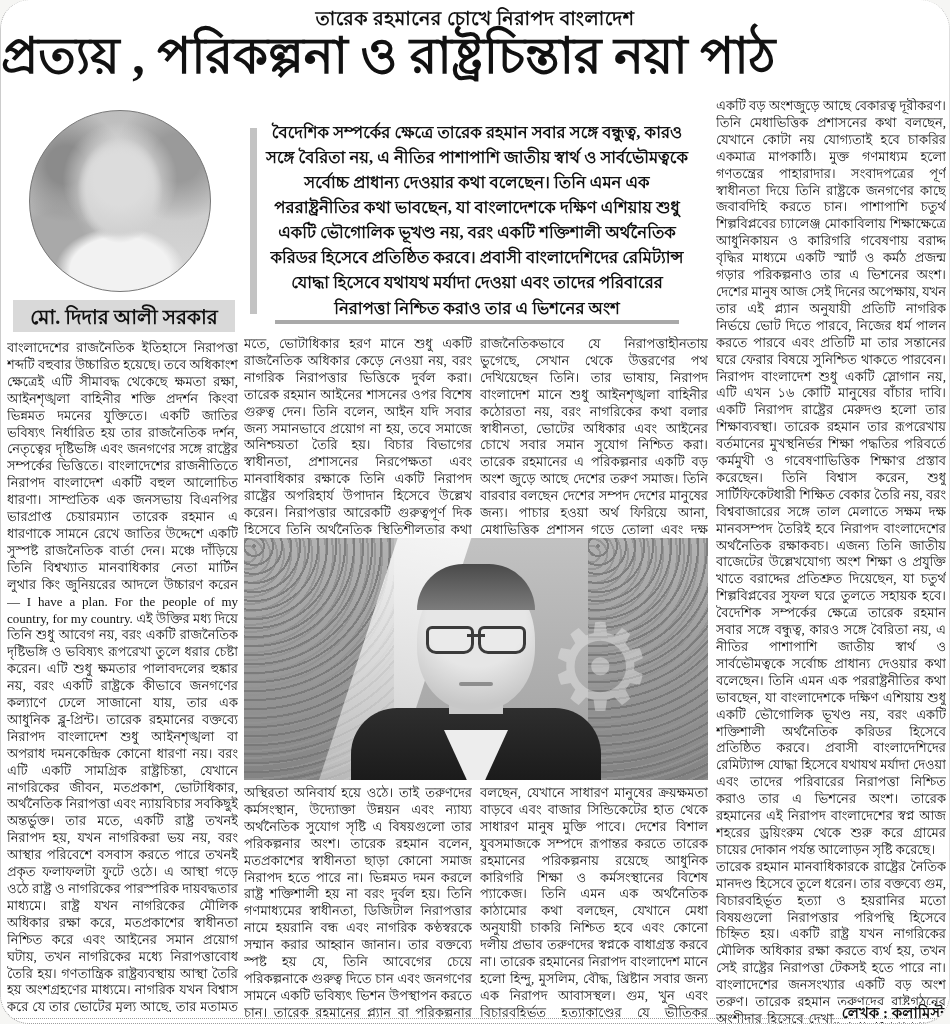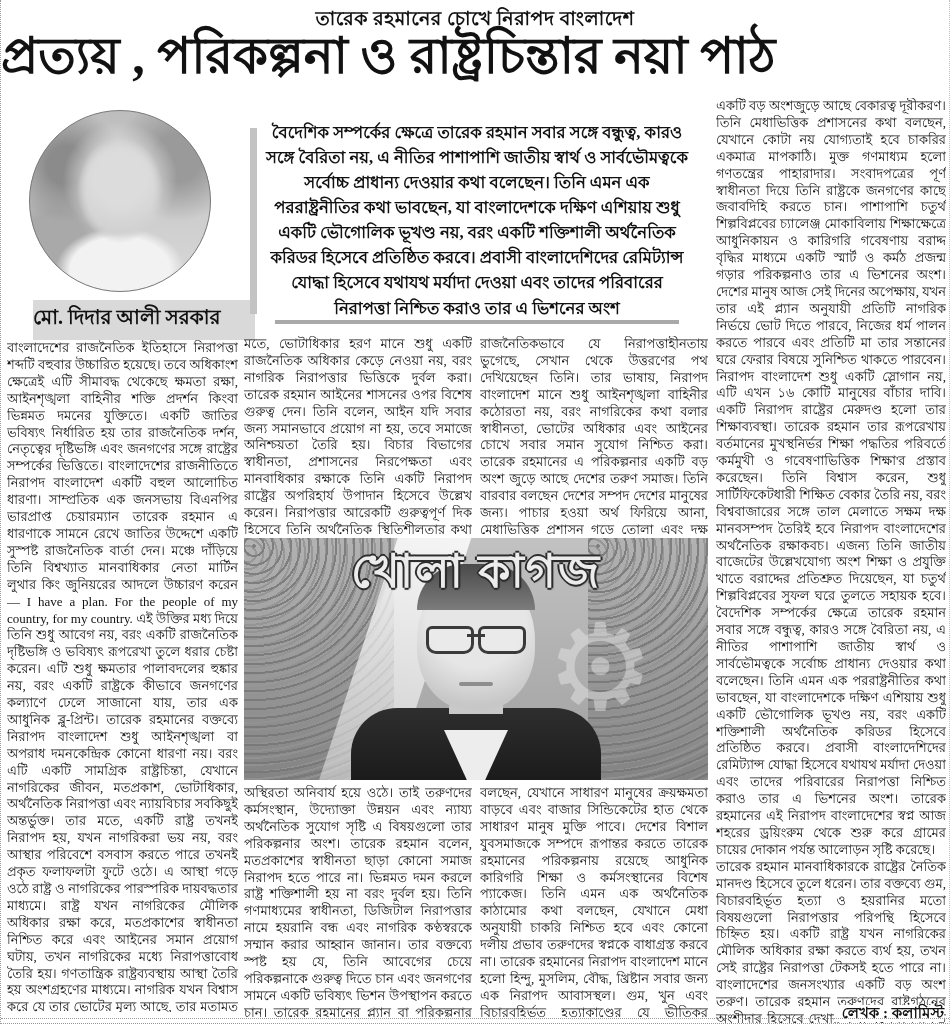--- a/index.html
+++ b/index.html
@@ -1,21 +1,21 @@
 <!DOCTYPE html>
 <html lang="bn"><head>
 <meta charset="utf-8">
 <style>
   * { margin:0; padding:0; box-sizing:border-box; }
   html,body { width:950px; height:1024px; background:#f6f6f4; }
   body { font-family:"Liberation Serif","DejaVu Sans",sans-serif; color:#111; }
   .page {
     position:relative; width:950px; height:1024px; background:#fff;
     border-left:1px dotted #9a9a9a; border-right:1px dotted #bdbdbd;
-    border-bottom:1px dotted #9a9a9a; overflow:hidden;
+    border-bottom:1px dotted #9a9a9a; overflow:hidden;border-radius:29px;
   }
   
   .kicker {
     position:absolute; top:4px; left:0; width:100%;
     text-align:center; font-size:19px; font-weight:bold; letter-spacing:.5px;
   }
   .headline {
     position:absolute; top:26px; left:0; width:100%;
     font-size:50px; font-weight:bold; line-height:1.2;
     white-space:nowrap;
@@ -29,24 +29,23 @@
       radial-gradient(ellipse 34% 42% at 50% 44%, #cfcfcf 0 55%, rgba(0,0,0,0) 70%),
       radial-gradient(ellipse 20% 12% at 50% 30%, #3c3c3c 0 60%, rgba(0,0,0,0) 75%),
       radial-gradient(ellipse 46% 30% at 50% 88%, #f2f2f2 0 60%, rgba(0,0,0,0) 78%),
       radial-gradient(circle at 20% 30%, #8b8b8b 0 10%, rgba(0,0,0,0) 30%),
       radial-gradient(circle at 82% 26%, #9a9a9a 0 12%, rgba(0,0,0,0) 32%),
       radial-gradient(circle at 14% 72%, #a9a9a9 0 14%, rgba(0,0,0,0) 34%),
       linear-gradient(180deg,#bdbdbd,#d9d9d9);
     filter:blur(.4px) grayscale(1);
   }
   .author-name {
-    position:absolute; left:12px; top:300px; width:222px; height:40px;
-    background:#d9d9d9; text-align:left; font-weight:bold; font-size:20px;
+    position:absolute; left:12px; top:300px; width:222px; height:32px;
+    background:#d9d9d9; text-align:center; font-weight:bold; font-size:20px;
     line-height:34px;
-    margin-left:20px;
   }
   
   .standfirst-bar {
     position:absolute; left:249px; top:128px; width:7px; height:186px;
     background:#c3c3c3;
   }
   .standfirst {
     position:absolute; left:264px; top:120px; width:424px; height:200px;
     font-size:16.5px; font-weight:bold; text-align:center; line-height:1.52;
     overflow:hidden;
@@ -170,21 +169,20 @@
     <div class="man">
       <div class="shoulders"></div>
       <div class="shirt"></div>
       <div class="neck"></div>
       <div class="head"></div>
       <div class="hair"></div>
       <div class="glasses"></div>
       <div class="bridge"></div>
       <div class="mouth"></div>
     </div>
-    <div class="watermark">খোলা কাগজ</div>
   </div>
 
   <div class="bodytext c2b">অস্থিরতা অনিবার্য হয়ে ওঠে। তাই তরুণদের কর্মসংস্থান, উদ্যোক্তা উন্নয়ন এবং ন্যায্য অর্থনৈতিক সুযোগ সৃষ্টি এ বিষয়গুলো তার পরিকল্পনার অংশ। তারেক রহমান বলেন, মতপ্রকাশের স্বাধীনতা ছাড়া কোনো সমাজ নিরাপদ হতে পারে না। ভিন্নমত দমন করলে রাষ্ট্র শক্তিশালী হয় না বরং দুর্বল হয়। তিনি গণমাধ্যমের স্বাধীনতা, ডিজিটাল নিরাপত্তার নামে হয়রানি বন্ধ এবং নাগরিক কণ্ঠস্বরকে সম্মান করার আহ্বান জানান। তার বক্তব্যে স্পষ্ট হয় যে, তিনি আবেগের চেয়ে পরিকল্পনাকে গুরুত্ব দিতে চান এবং জনগণের সামনে একটি ভবিষ্যৎ ভিশন উপস্থাপন করতে চান। তারেক রহমানের প্ল্যান বা পরিকল্পনার মূল কেন্দ্রে রয়েছে এমন একটি দেশ, যেখানে বিচারহীনতার সংস্কৃতি থাকবে না। গত কয়েক দশকে বাংলাদেশের সাধারণ মানুষ সামাজিক ও</div>
   <div class="bodytext c3b">বলছেন, যেখানে সাধারণ মানুষের ক্রয়ক্ষমতা বাড়বে এবং বাজার সিন্ডিকেটের হাত থেকে সাধারণ মানুষ মুক্তি পাবে। দেশের বিশাল যুবসমাজকে সম্পদে রূপান্তর করতে তারেক রহমানের পরিকল্পনায় রয়েছে আধুনিক কারিগরি শিক্ষা ও কর্মসংস্থানের বিশেষ প্যাকেজ। তিনি এমন এক অর্থনৈতিক কাঠামোর কথা বলছেন, যেখানে মেধা অনুযায়ী চাকরি নিশ্চিত হবে এবং কোনো দলীয় প্রভাব তরুণদের স্বপ্নকে বাধাগ্রস্ত করবে না। তারেক রহমানের নিরাপদ বাংলাদেশ মানে হলো হিন্দু, মুসলিম, বৌদ্ধ, খ্রিষ্টান সবার জন্য এক নিরাপদ আবাসস্থল। গুম, খুন এবং বিচারবহির্ভূত হত্যাকাণ্ডের যে ভীতিকর সংস্কৃতি গত দেড় দশকে গড়ে উঠেছিল, তা উপড়ে ফেলে প্রতিটি নাগরিকের আইনি সুরক্ষা নিশ্চিত করাই তার পরিকল্পনার অগ্রাধিকার। তারেক রহমানের প্ল্যানের</div>
 
   <div class="bodytext col4">
     <p>একটি বড় অংশজুড়ে আছে বেকারত্ব দূরীকরণ। তিনি মেধাভিত্তিক প্রশাসনের কথা বলছেন, যেখানে কোটা নয় যোগ্যতাই হবে চাকরির একমাত্র মাপকাঠি। মুক্ত গণমাধ্যম হলো গণতন্ত্রের পাহারাদার। সংবাদপত্রের পূর্ণ স্বাধীনতা দিয়ে তিনি রাষ্ট্রকে জনগণের কাছে জবাবদিহি করতে চান। পাশাপাশি চতুর্থ শিল্পবিপ্লবের চ্যালেঞ্জ মোকাবিলায় শিক্ষাক্ষেত্রে আধুনিকায়ন ও কারিগরি গবেষণায় বরাদ্দ বৃদ্ধির মাধ্যমে একটি স্মার্ট ও কর্মঠ প্রজন্ম গড়ার পরিকল্পনাও তার এ ভিশনের অংশ। দেশের মানুষ আজ সেই দিনের অপেক্ষায়, যখন তার এই প্ল্যান অনুযায়ী প্রতিটি নাগরিক নির্ভয়ে ভোট দিতে পারবে, নিজের ধর্ম পালন করতে পারবে এবং প্রতিটি মা তার সন্তানের ঘরে ফেরার বিষয়ে সুনিশ্চিত থাকতে পারবেন। নিরাপদ বাংলাদেশ শুধু একটি স্লোগান নয়, এটি এখন ১৬ কোটি মানুষের বাঁচার দাবি। একটি নিরাপদ রাষ্ট্রের মেরুদণ্ড হলো তার শিক্ষাব্যবস্থা। তারেক রহমান তার রূপরেখায় বর্তমানের মুখস্থনির্ভর শিক্ষা পদ্ধতির পরিবর্তে 'কর্মমুখী ও গবেষণাভিত্তিক শিক্ষা'র প্রস্তাব করেছেন। তিনি বিশ্বাস করেন, শুধু সার্টিফিকেটধারী শিক্ষিত বেকার তৈরি নয়, বরং বিশ্ববাজারের সঙ্গে তাল মেলাতে সক্ষম দক্ষ মানবসম্পদ তৈরিই হবে নিরাপদ বাংলাদেশের অর্থনৈতিক রক্ষাকবচ। এজন্য তিনি জাতীয় বাজেটের উল্লেখযোগ্য অংশ শিক্ষা ও প্রযুক্তি খাতে বরাদ্দের প্রতিশ্রুত দিয়েছেন, যা চতুর্থ শিল্পবিপ্লবের সুফল ঘরে তুলতে সহায়ক হবে। বৈদেশিক সম্পর্কের ক্ষেত্রে তারেক রহমান সবার সঙ্গে বন্ধুত্ব, কারও সঙ্গে বৈরিতা নয়, এ নীতির পাশাপাশি জাতীয় স্বার্থ ও সার্বভৌমত্বকে সর্বোচ্চ প্রাধান্য দেওয়ার কথা বলেছেন। তিনি এমন এক পররাষ্ট্রনীতির কথা ভাবছেন, যা বাংলাদেশকে দক্ষিণ এশিয়ায় শুধু একটি ভৌগোলিক ভূখণ্ড নয়, বরং একটি শক্তিশালী অর্থনৈতিক করিডর হিসেবে প্রতিষ্ঠিত করবে। প্রবাসী বাংলাদেশিদের রেমিট্যান্স যোদ্ধা হিসেবে যথাযথ মর্যাদা দেওয়া এবং তাদের পরিবারের নিরাপত্তা নিশ্চিত করাও তার এ ভিশনের অংশ। তারেক রহমানের এই নিরাপদ বাংলাদেশের স্বপ্ন আজ শহরের ড্রয়িংরুম থেকে শুরু করে গ্রামের চায়ের দোকান পর্যন্ত আলোড়ন সৃষ্টি করেছে।</p>
     <p>তারেক রহমান মানবাধিকারকে রাষ্ট্রের নৈতিক মানদণ্ড হিসেবে তুলে ধরেন। তার বক্তব্যে গুম, বিচারবহির্ভূত হত্যা ও হয়রানির মতো বিষয়গুলো নিরাপত্তার পরিপন্থি হিসেবে চিহ্নিত হয়। একটি রাষ্ট্র যখন নাগরিকের মৌলিক অধিকার রক্ষা করতে ব্যর্থ হয়, তখন সেই রাষ্ট্রের নিরাপত্তা টেকসই হতে পারে না। বাংলাদেশের জনসংখ্যার একটি বড় অংশ তরুণ। তারেক রহমান তরুণদের রাষ্ট্রগঠনের অংশীদার হিসেবে দেখার কথা বলেন। শিক্ষিত কিন্তু কর্মহীন তরুণ সমাজ যে কোনো দেশের জন্যই একটি বড় চ্যালেঞ্জ। তরুণদের সম্ভাবনাকে কাজে লাগাতে না পারলে রাষ্ট্র শুধু অর্থনৈতিক নয়, সামাজিকভাবেও ঝুঁকির মুখে পড়ে। তারেক রহমানের চোখে নিরাপদ বাংলাদেশ মানে এমন একটি রাষ্ট্র যেখানে নাগরিক ভয় নয়, ভরসা নিয়ে বাঁচবে, যেখানে ক্ষমতার উৎস হবে জনগণ, যেখানে আইন হবে ন্যায়ের প্রতীক এবং রাজনীতি হবে জনকল্যাণের হাতিয়ার। তবে এটি স্পষ্ট যে I have a plan উচ্চারণের মধ্য দিয়ে তিনি বাংলাদেশ নিয়ে একটি সুসংহত রাজনৈতিক আলোচনার সূচনা করেছেন।</p>
     <span class="byline">লেখক : কলামিস্ট</span>
   </div>

